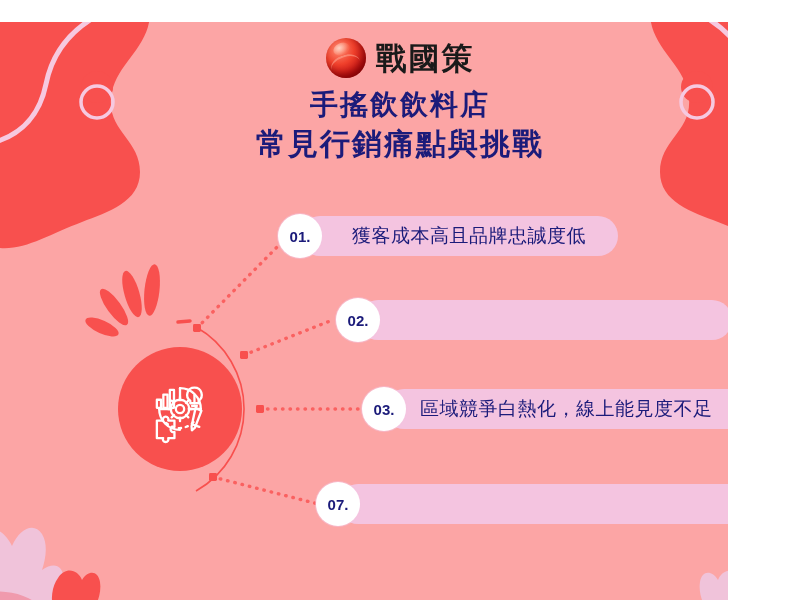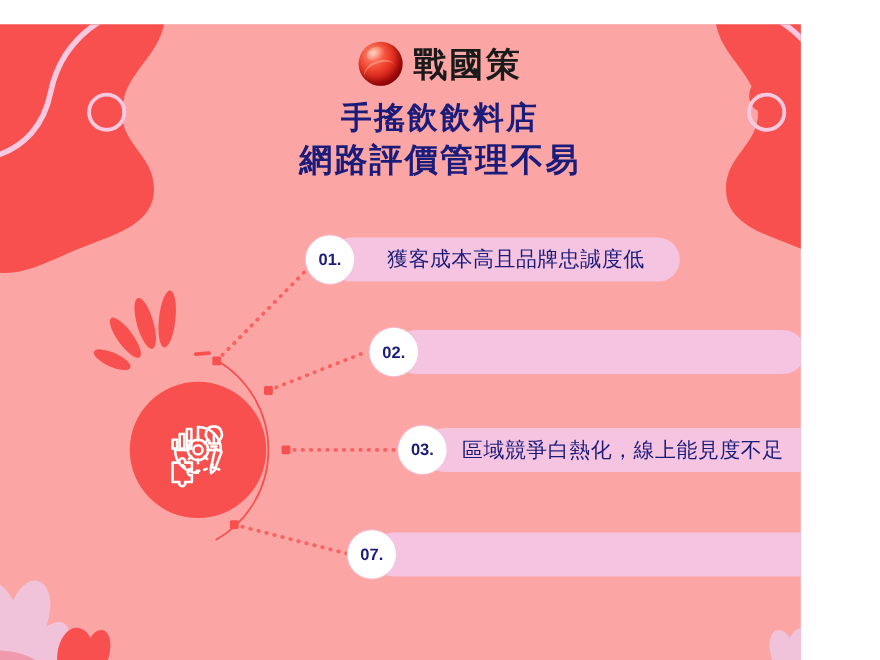--- a/index.html
+++ b/index.html
@@ -81,20 +81,21 @@
     letter-spacing: 2px;
     line-height: 1;
   }
   .title {
     margin-top: 6px;
     font-size: 28px;
     font-weight: bold;
     color: #1b1b7a;
     letter-spacing: 2px;
     line-height: 1.34;
+    font-family: Liberation Mono, monospace;
   }
   .title-line-2 {
     font-size: 30px;
   }
 
   
   .hub {
     position: absolute;
     left: 118px;
     top: 325px;
@@ -220,21 +221,21 @@
     <rect x="209" y="451" width="8" height="8" rx="1.4" fill="#f8504e"></rect>
   </svg>
 
   <div class="header">
     <div class="logo-row">
       <span class="logo-sphere"></span>
       <span class="logo-word">戰國策</span>
     </div>
     <div class="title">
       <div>手搖飲飲料店</div>
-      <div class="title-line-2">網路評價管理不易</div>
+      <div class="title-line-2">常見行銷痛點與挑戰</div>
     </div>
   </div>
 
   <div class="hub">
     <svg class="hub-icon" viewBox="0 0 64 64" fill="none" stroke="#ffffff" stroke-width="2" stroke-linecap="round" stroke-linejoin="round">
 
       <path d="M32 14 A18 18 0 0 1 50 32"></path>
       <path d="M32 50 A18 18 0 0 1 14 32"></path>
       <path d="M20 44 A17 17 0 0 0 44 43" stroke-dasharray="2 4"></path>
       <line x1="32" y1="14" x2="32" y2="24"></line>

